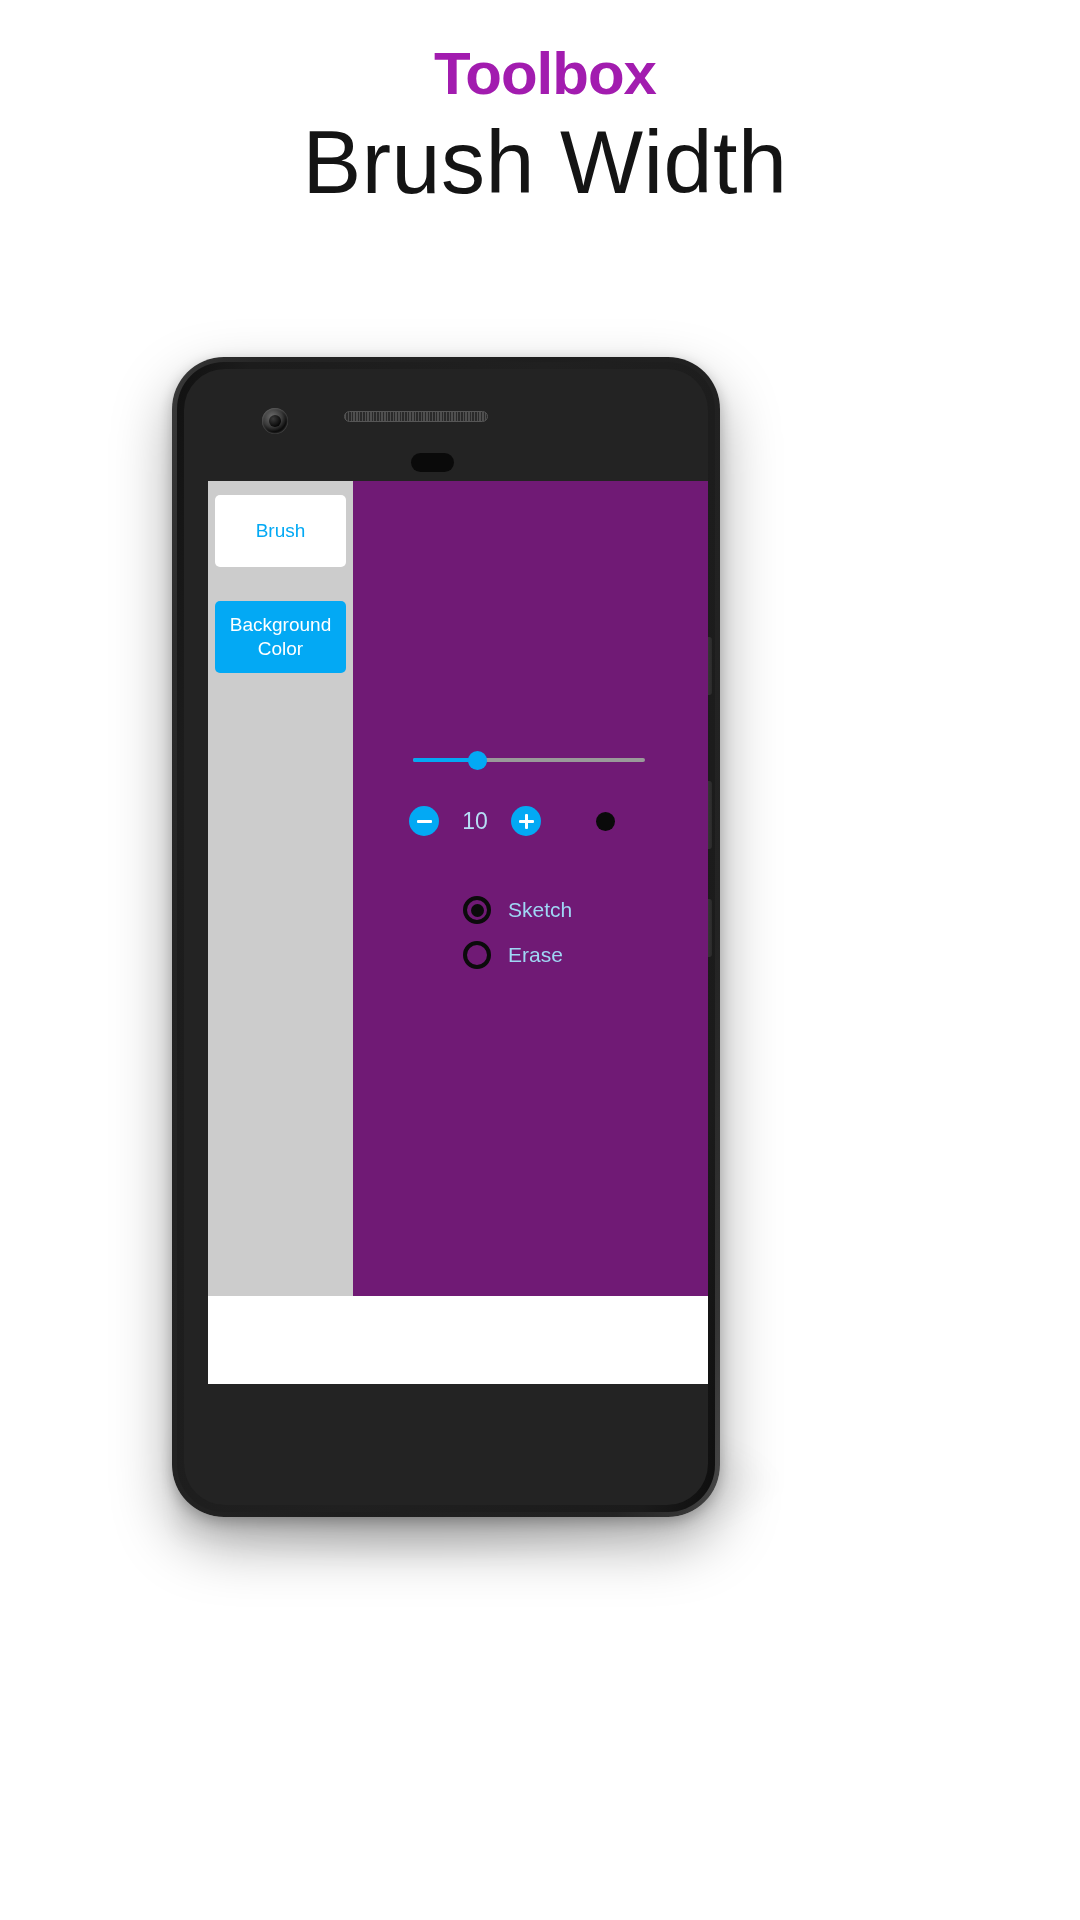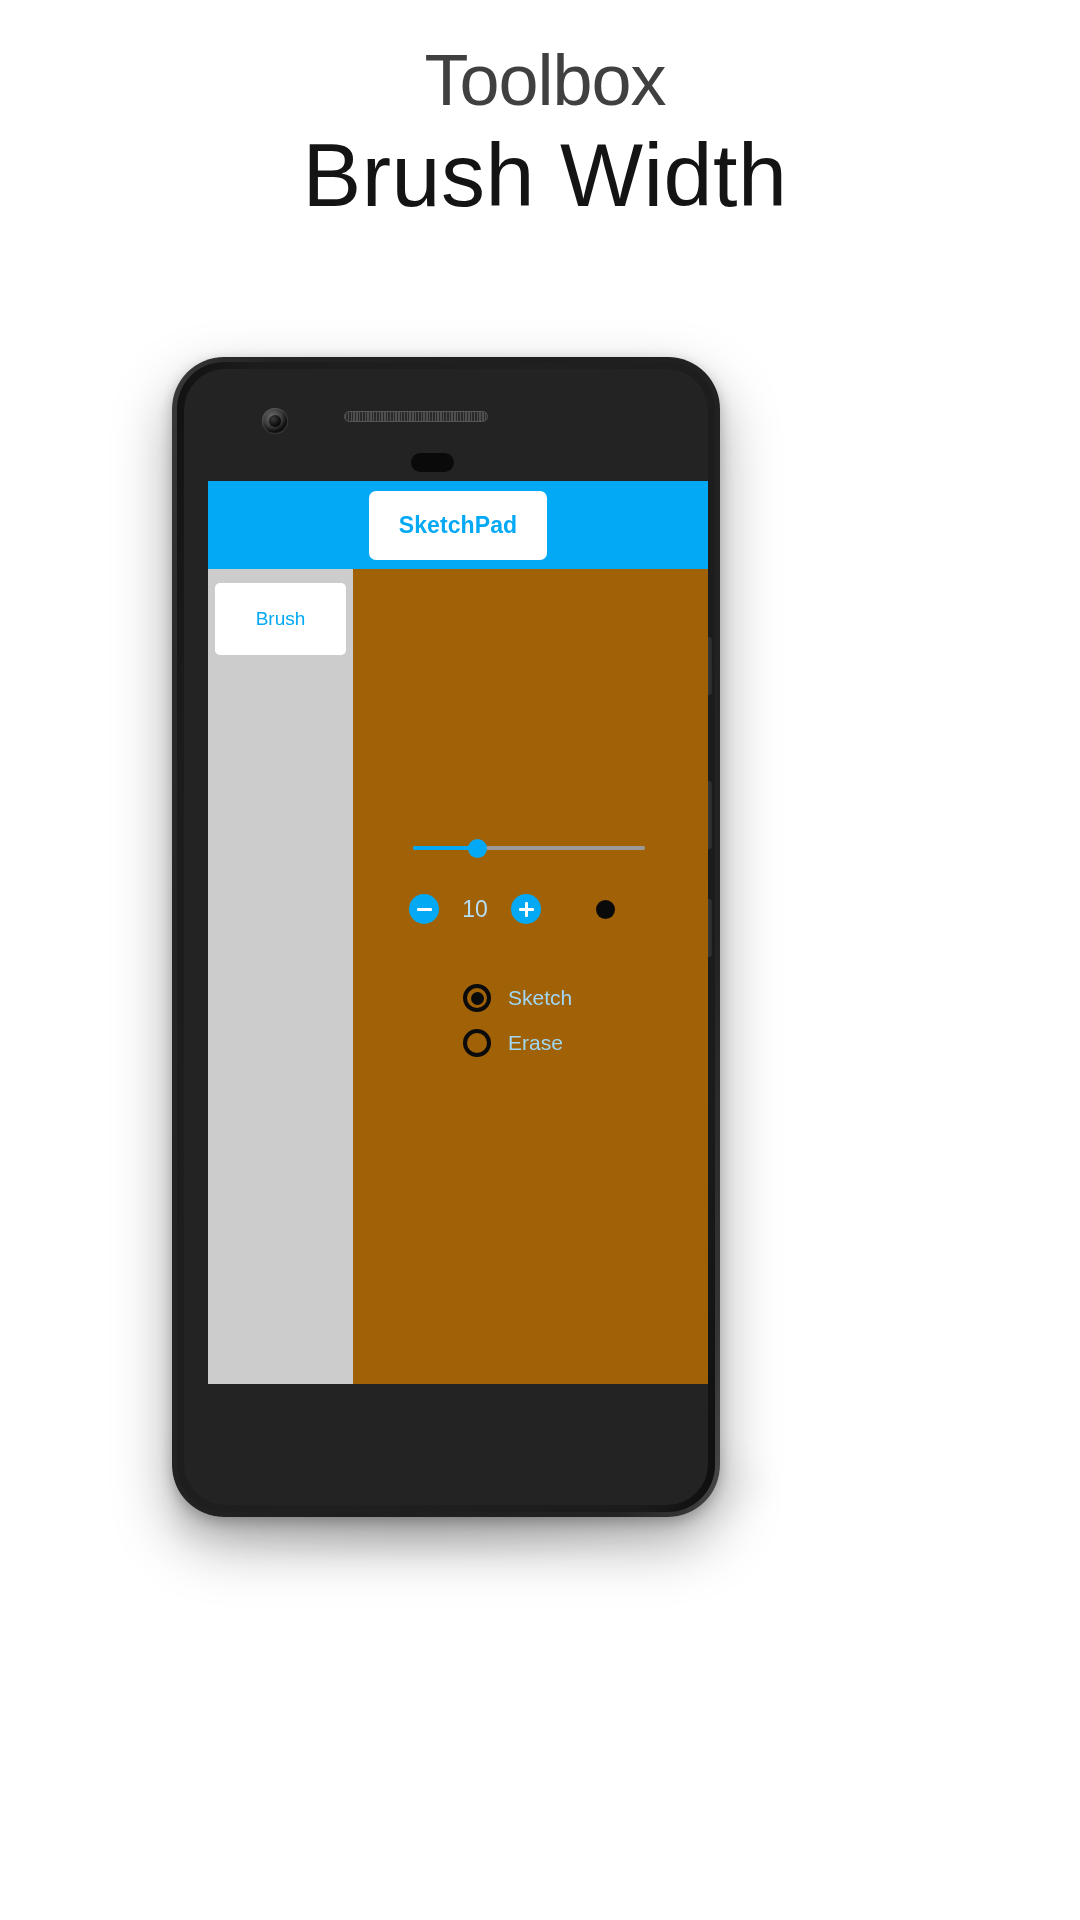--- a/index.html
+++ b/index.html
@@ -18,24 +18,24 @@
 
   
   .headings {
     position: absolute;
     left: 0; top: 42px;
     width: 1080px;
     text-align: center;
     padding-left: 10px;
   }
   .title {
-    font-size: 72px;
-    font-weight: 400;
+    font-size: 60px;
+    font-weight: 700;
     letter-spacing: -1px;
-    color: #404040;
+    color: #a21caf;
     line-height: 1.08;
   }
   .subtitle {
     font-size: 88px;
     font-weight: 300;
     color: #141414;
     line-height: 1.25;
     letter-spacing: 0.5px;
     transform: scaleY(1.02);
   }
@@ -155,21 +155,21 @@
     text-align: center;
     font-size: 19px;
     line-height: 1.28;
     padding: 8px 6px;
   }
   .side-item.active { background: #ffffff; color: #03a9f4; }
   .side-item.inactive { background: #03a9f4; color: #ffffff; }
 
   .content {
     flex: 1;
-    background: #a16207;
+    background: #701a75;
     position: relative;
   }
 
   .slider-row {
     position: absolute;
     left: 60px; top: 268px;
     width: 232px;
     height: 22px;
     display: flex;
     align-items: center;
@@ -308,31 +308,29 @@
       <div class="camera"></div>
       <div class="speaker"></div>
       <div class="sensor"></div>
 
       <div class="side-btn vol-a"></div>
       <div class="side-btn vol-b"></div>
       <div class="side-btn pwr"></div>
 
       <div class="screen">
 
-        <div class="appbar">
-          <div class="appbar-title-box">
-            <span class="appbar-title">SketchPad</span>
-          </div>
-        </div>
 
         <div class="body">
 
           <div class="sidebar">
             <div class="side-item active">
               <span>Brush</span>
+            </div>
+            <div class="side-item inactive">
+              <span>Background Color</span>
             </div>
           </div>
 
           <div class="content">
 
             <div class="slider-row">
               <div class="slider-track">
                 <div class="slider-fill" style="width: 28%;"></div>
                 <div class="slider-thumb" style="left: 28%;"></div>
               </div>

